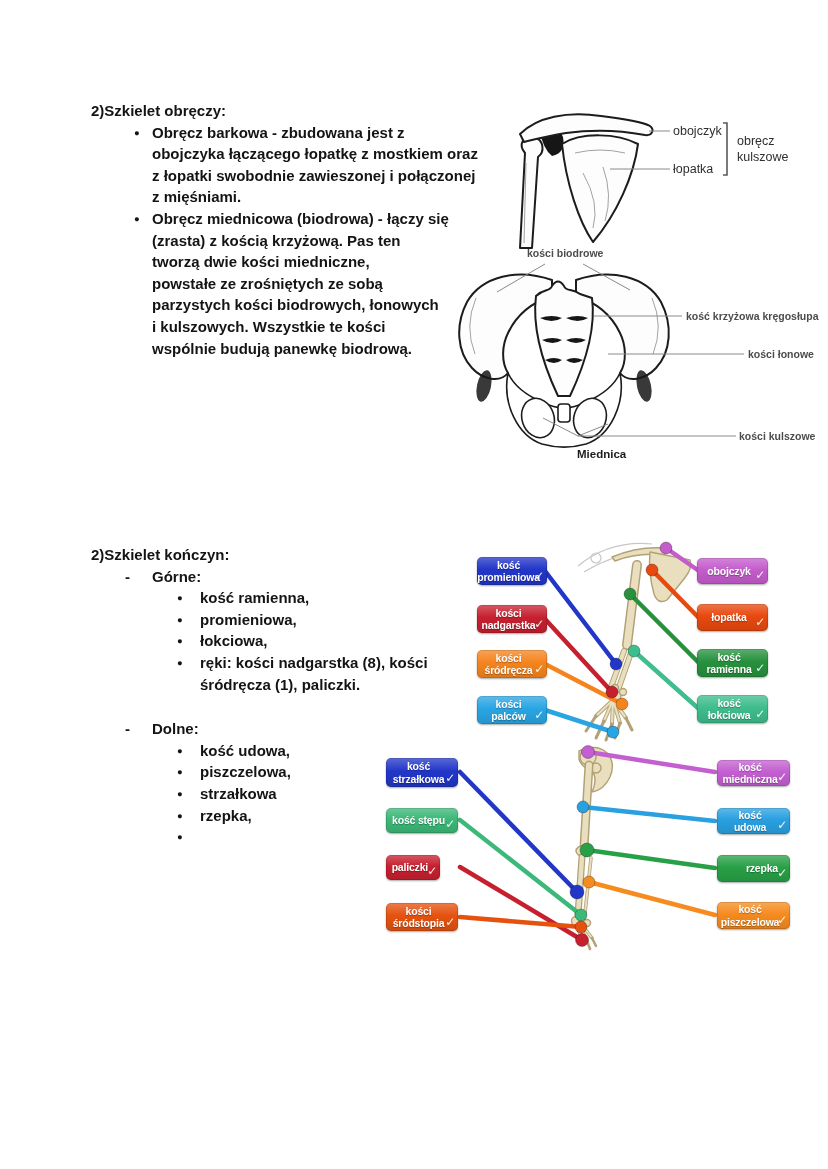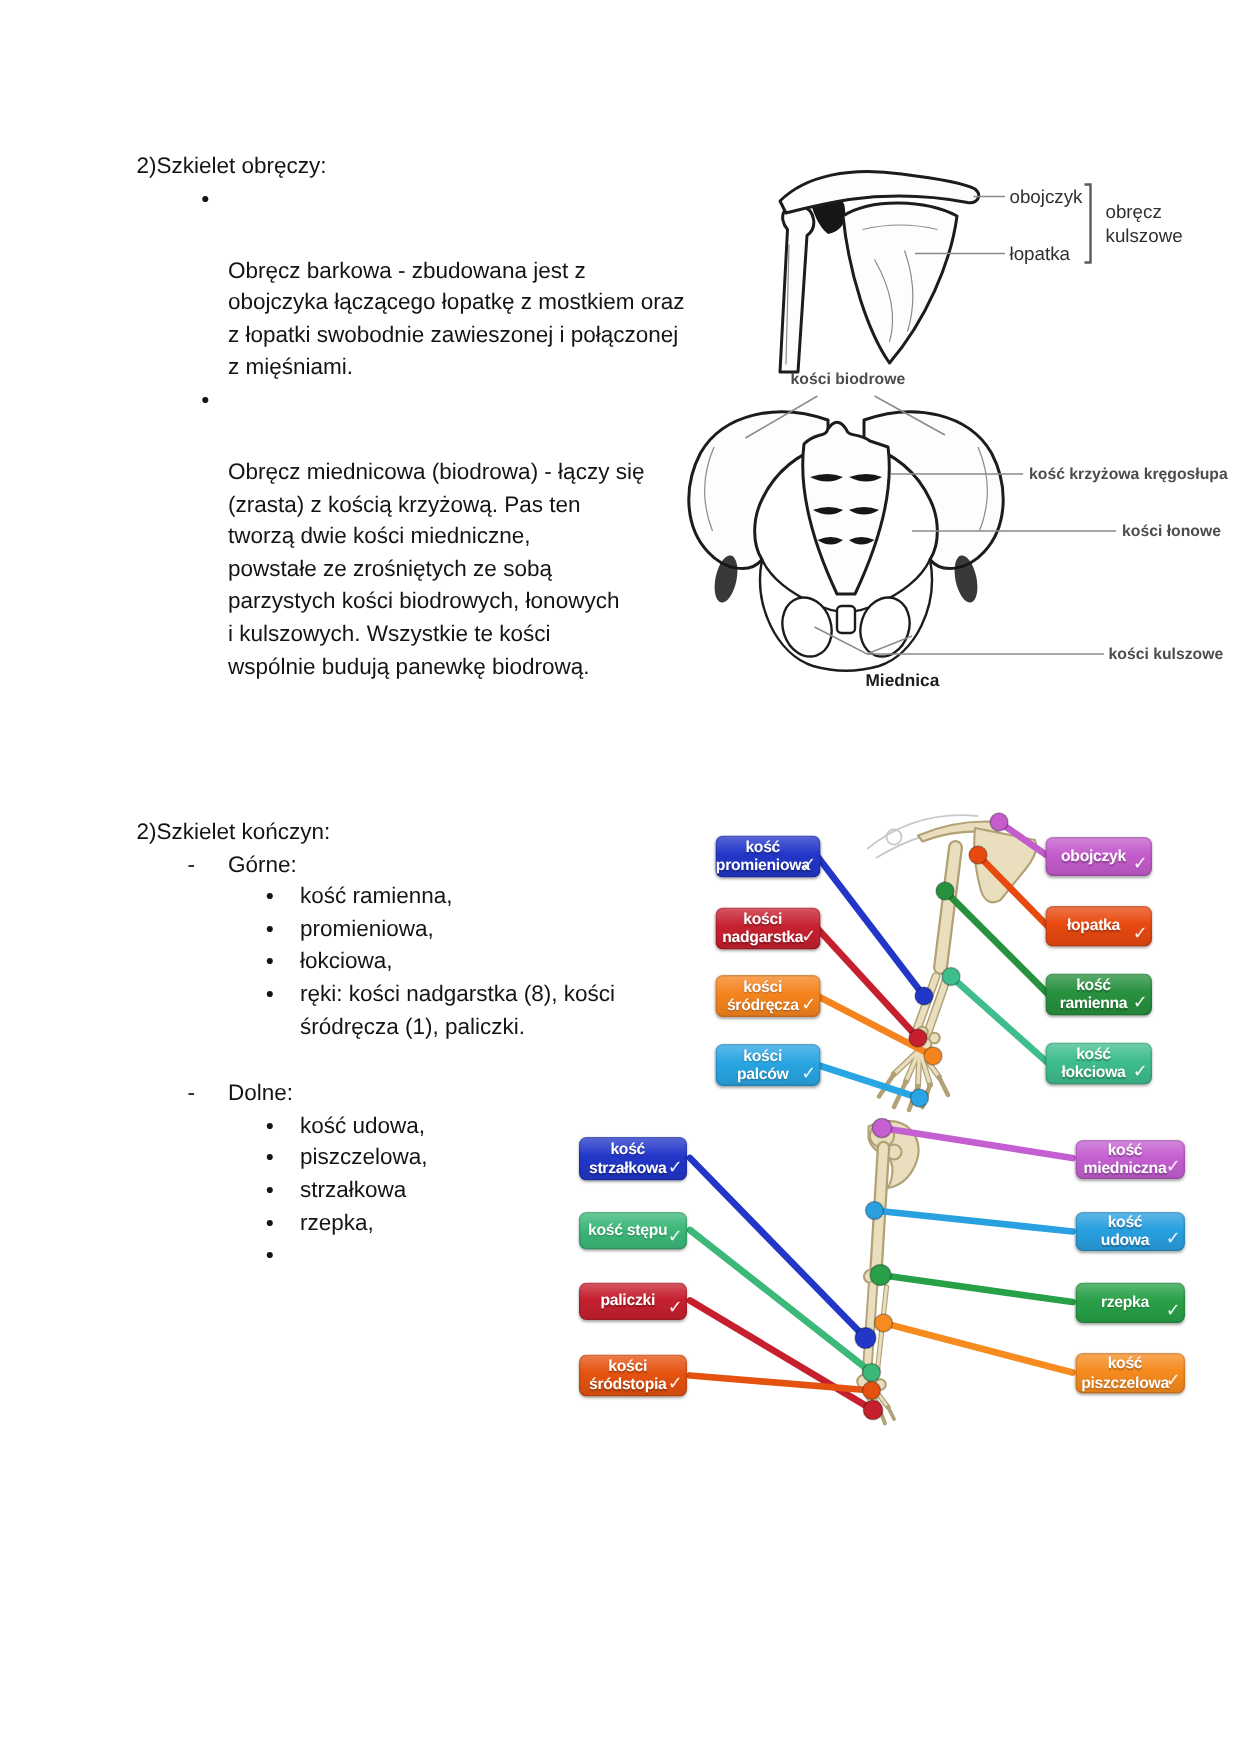--- a/index.html
+++ b/index.html
@@ -1,31 +1,31 @@
 <!DOCTYPE html>
 <html><head>
 <meta charset="utf-8">
 <style>
   html,body{margin:0;padding:0;background:#ffffff;}
   .page{
     position:relative;width:828px;height:1169px;background:#fff;overflow:hidden;
     font-family:"Liberation Sans","DejaVu Sans",sans-serif;color:#111;
   }
   
-  .textblock{position:absolute;font-size:15px;line-height:21.6px;color:#141414;}
+  .textblock{position:absolute;font-size:15px;line-height:21.6px;color:#141414;font-weight:bold;}
   .tb-girdles{left:91px;top:100px;width:420px;}
   .tb-limbs{left:91px;top:544px;width:380px;}
   .heading{white-space:pre-line;}
   .row{display:flex;align-items:flex-start;}
   .row .txt{white-space:pre-line;}
   .marker{flex:0 0 auto;text-align:left;}
   
   .l1{padding-left:43px;}
   .l1 .marker{width:18px;font-size:9.5px;line-height:21.6px;}
-  .l1 .txt{width:352px;margin-top:48px;}
+  .l1 .txt{width:352px;}
   
   .ld{padding-left:34px;}
   .ld .marker{width:27px;}
   
   .l2{padding-left:86px;}
   .l2 .marker{width:23px;font-size:9.5px;line-height:21.6px;}
   .items-upper .txt{max-width:245px;}
   .items-lower .txt{max-width:165px;}
   .gap-dolne{margin-top:23px;}
   
@@ -67,25 +67,25 @@
   .ua-l1{left:17px;top:67px;width:70px;height:28px;}
   .ua-l2{left:17px;top:112px;width:70px;height:28px;}
   .ua-l3{left:17px;top:158px;width:70px;height:28px;}
   .ua-r0{left:237px;top:20px;width:71px;height:26px;}
   .ua-r1{left:237px;top:66px;width:71px;height:27px;}
   .ua-r2{left:237px;top:111px;width:71px;height:28px;}
   .ua-r3{left:237px;top:157px;width:71px;height:28px;}
   
   .la-l0{left:3px;top:13px;width:72px;height:29px;}
   .la-l1{left:3px;top:63px;width:72px;height:25px;}
-  .la-l2{left:3px;top:110px;width:72px;height:25px;}
+  .la-l2{left:3px;top:110px;width:54px;height:25px;justify-content:flex-end;}
   .la-l3{left:3px;top:158px;width:72px;height:28px;}
   .la-r0{left:334px;top:15px;width:73px;height:26px;}
   .la-r1{left:334px;top:63px;width:73px;height:26px;}
-  .la-r2{left:334px;top:110px;width:73px;height:27px;}
+  .la-r2{left:334px;top:110px;width:73px;height:27px;justify-content:flex-end;}
   .la-r3{left:334px;top:157px;width:73px;height:27px;}
 </style>
 </head>
 <body>
 
 <div class="page">
 
   <div class="textblock tb-girdles">
     <div class="heading">2)Szkielet obręczy:</div>
     <div class="row l1">

